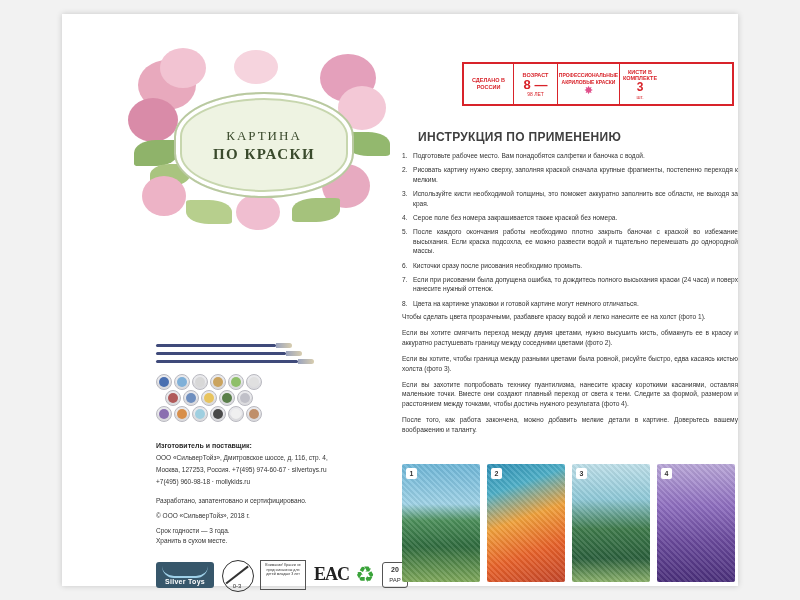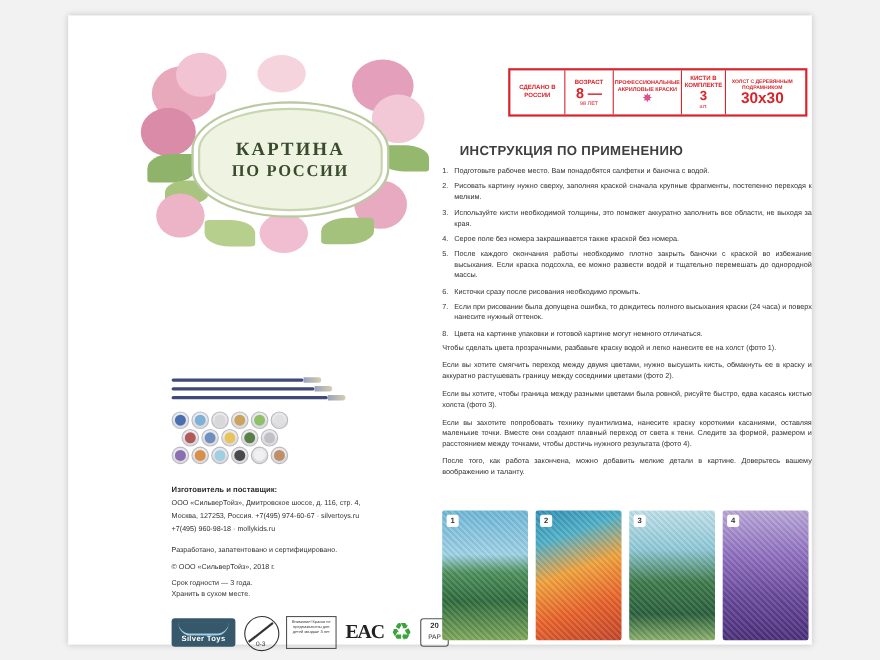--- a/index.html
+++ b/index.html
@@ -32,21 +32,21 @@
     position:absolute;left:42px;top:48px;width:176px;height:102px;
     background:#eef3e2;
     border:2px solid #b9c9a0;
     border-radius:50% 50% 50% 50% / 42% 42% 42% 42%;
     box-shadow:inset 0 0 0 4px #ffffff, inset 0 0 0 6px #c7d6ae;
     display:flex;flex-direction:column;align-items:center;justify-content:center;
     text-align:center;
   }
   .label-badge .l1{
     font-family:"Liberation Serif", serif;
-    font-size:17px;letter-spacing:2px;color:#3a4a2c;font-weight:700;
+    font-size:13px;letter-spacing:2px;color:#3a4a2c;font-weight:400;
   }
   .label-badge .l2{
     font-family:"Liberation Serif", serif;
     font-size:15px;letter-spacing:1.5px;color:#3a4a2c;font-weight:700;margin-top:2px;
   }
   .petal{position:absolute;border-radius:50%;}
 
   .h2{
     font-size:13.5px;font-weight:700;color:#3f3f3f;letter-spacing:.4px;
     margin:0 0 8px 0;
@@ -183,21 +183,21 @@
         <span class="petal" style="left:206px;top:42px;width:48px;height:44px;background:#f3c8d6;"></span>
         <span class="petal" style="left:214px;top:88px;width:44px;height:24px;background:#93b86e;border-radius:10% 50% 10% 50%;"></span>
         <span class="petal" style="left:190px;top:120px;width:48px;height:44px;background:#e7aac0;"></span>
         <span class="petal" style="left:160px;top:154px;width:48px;height:24px;background:#a5c27c;border-radius:50% 10% 50% 10%;"></span>
         <span class="petal" style="left:54px;top:156px;width:46px;height:24px;background:#b7cf8d;border-radius:10% 50% 10% 50%;"></span>
         <span class="petal" style="left:104px;top:150px;width:44px;height:36px;background:#f0bed0;"></span>
         <span class="petal" style="left:102px;top:6px;width:44px;height:34px;background:#f6d4de;"></span>
 
         <div class="label-badge">
           <div class="l1">КАРТИНА</div>
-          <div class="l2">ПО РОССИИ</div>
+          <div class="l2">ПО КРАСКИ</div>
         </div>
       </div>
 
 
       <div class="brushes">
         <span class="brush" style="left:0;top:4px;width:120px;">
             <span class="tip"></span>
           </span>
         <span class="brush" style="left:0;top:12px;width:130px;">
             <span class="tip"></span>
@@ -307,24 +307,20 @@
           <div class="sub">98 ЛЕТ</div>
         </div>
         <div class="bcell b3">
           <div class="t">ПРОФЕССИОНАЛЬНЫЕ АКРИЛОВЫЕ КРАСКИ</div>
           <div class="star">✸</div>
         </div>
         <div class="bcell b4">
           <div class="cap">КИСТИ В КОМПЛЕКТЕ</div>
           <div class="big">3</div>
           <div class="sub">шт.</div>
-        </div>
-        <div class="bcell b5">
-          <div class="cap">ХОЛСТ С ДЕРЕВЯННЫМ ПОДРАМНИКОМ</div>
-          <div class="big">30х30</div>
         </div>
       </div>
 
       <div class="instr">
         <div class="sect-title">ИНСТРУКЦИЯ ПО ПРИМЕНЕНИЮ</div>
         <ol>
           <li>Подготовьте рабочее место. Вам понадобятся салфетки и баночка с водой.</li>
           <li>Рисовать картину нужно сверху, заполняя краской сначала крупные фрагменты, постепенно переходя к мелким.</li>
           <li>Используйте кисти необходимой толщины, это поможет аккуратно заполнить все области, не выходя за края.</li>
           <li>Серое поле без номера закрашивается также краской без номера.</li>

